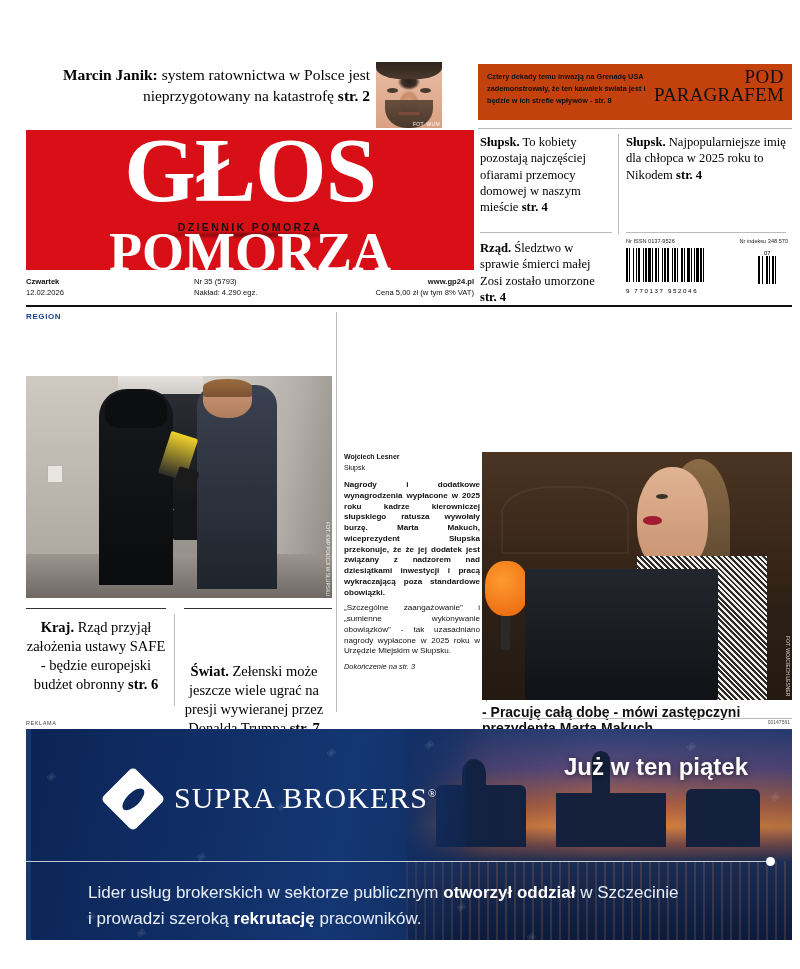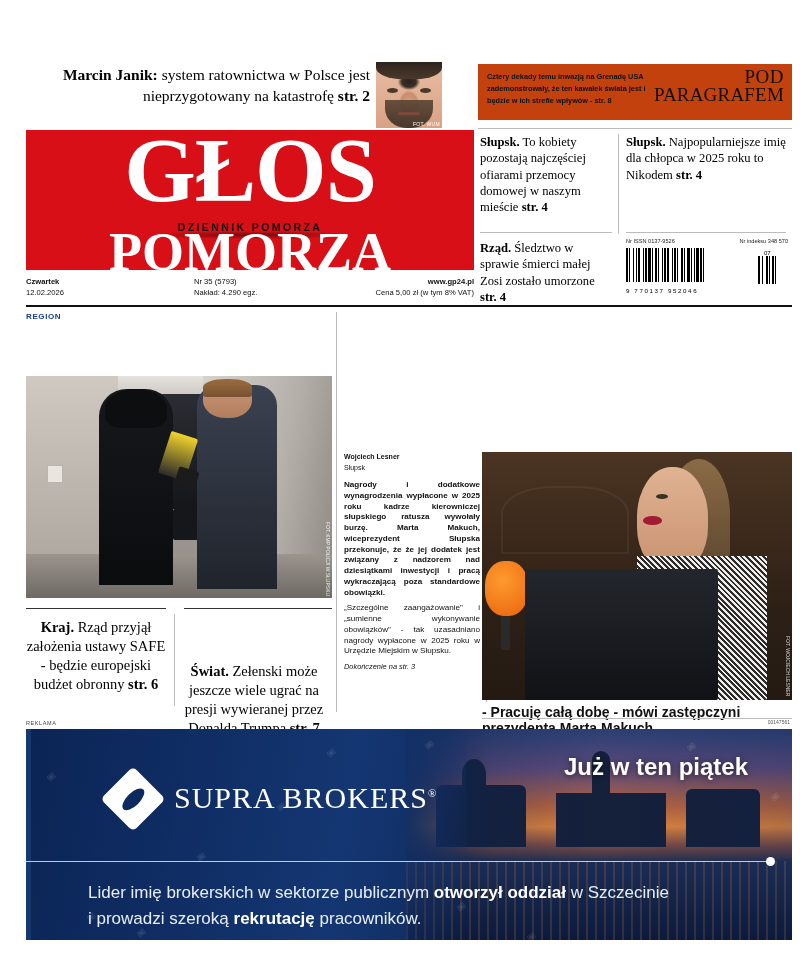--- a/index.html
+++ b/index.html
@@ -433,18 +433,18 @@
         <i style="left: 170px; top: 120px;">◈</i>
       </div>
     <div class="ad-logo-d"></div>
     <div class="ad-logo-t">
       <span>SUPRA BROKERS</span><sup>®</sup>
     </div>
     <div class="ad-friday">Już w ten piątek</div>
     <div class="ad-line"></div>
     <div class="ad-dot"></div>
     <div class="ad-body">
-      <div><span>Lider imię brokerskich w sektorze publicznym </span><b>otworzył oddział</b><span> w Szczecinie</span></div>
+      <div><span>Lider usług brokerskich w sektorze publicznym </span><b>otworzył oddział</b><span> w Szczecinie</span></div>
       <div><span>i prowadzi szeroką </span><b>rekrutację</b><span> pracowników.</span></div>
     </div>
   </div>
 
 </div>
 
 </body></html>

